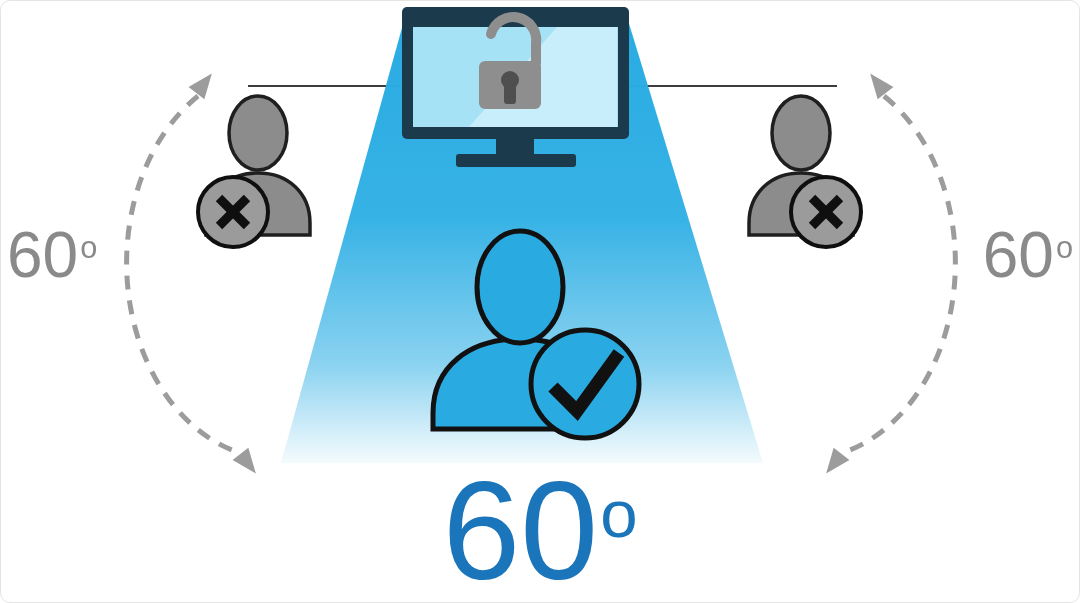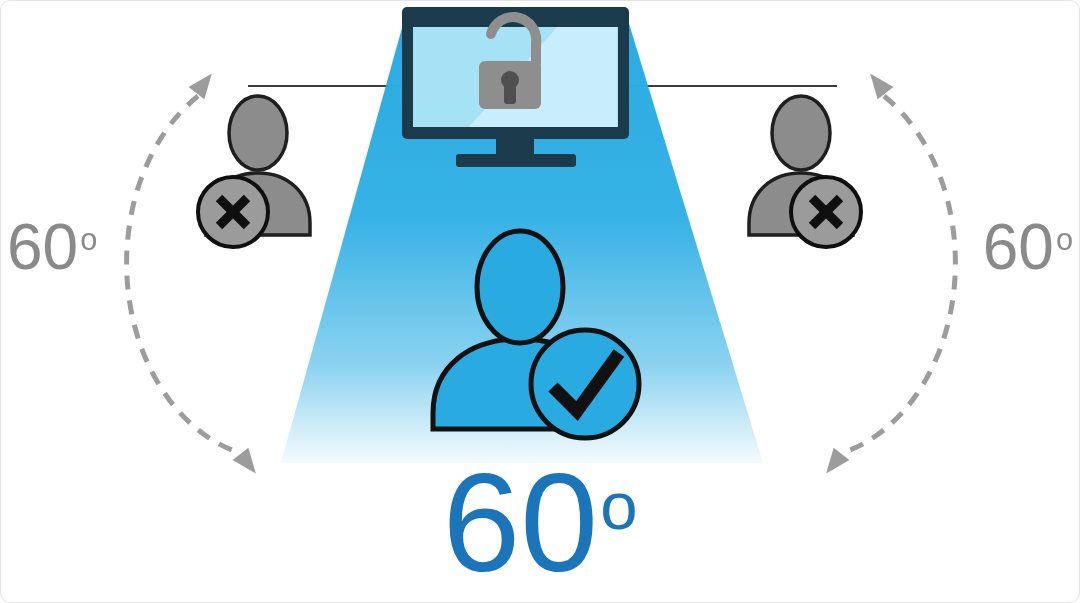--- a/index.html
+++ b/index.html
@@ -23,21 +23,21 @@
 
   .person-gray { fill:var(--blocked-gray,#8C8C8C); stroke:#1f1f1f; stroke-width:3.5; }
   .badge-gray  { fill:var(--badge-gray,#9B9B9B); stroke:#0f0f0f; stroke-width:4; }
   .x-mark      { stroke:#0f0f0f; stroke-width:9; }
 
   .monitor-dark { fill:var(--monitor-dark,#1B3A4B); }
 
   .arc { stroke:var(--arc-gray,#9C9C9C); stroke-width:5; fill:none; stroke-dasharray:14 11; }
   .arrowhead { fill:var(--arc-gray,#9C9C9C); }
 
-  .angle-label { position:absolute; line-height:1; white-space:nowrap; }
+  .angle-label { position:absolute; line-height:1; white-space:nowrap;margin-top:8px; }
   .angle-label .deg { font-size:0.48em; vertical-align:0.62em; margin-left:2px; }
   .angle-side { font-size:64px; color:var(--label-gray,#8A8A8A); top:214px; }
   .angle-left  { left:6px; }
   .angle-right { right:6px; }
   .angle-big {
     font-size:140px;
     color:var(--angle-blue,#1B75BB);
     top:452px; left:50%;
     transform:translateX(-50%);
   }

